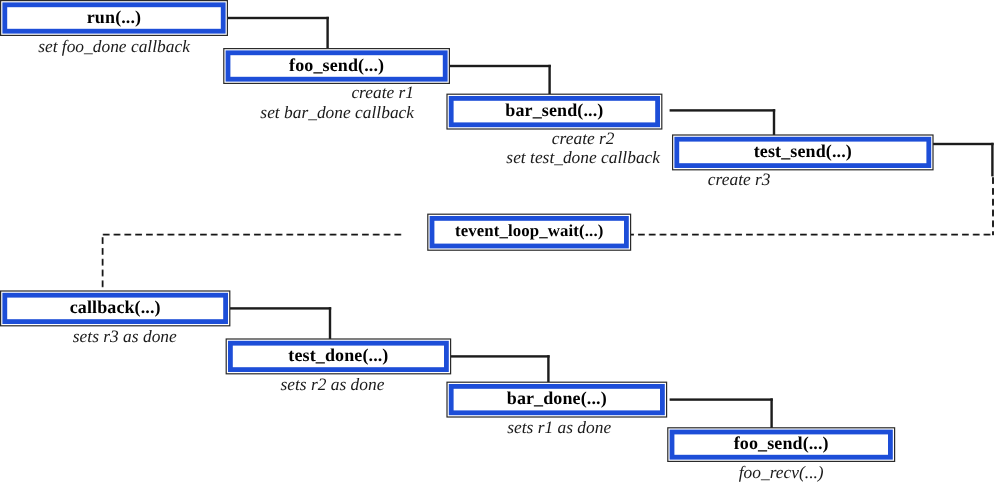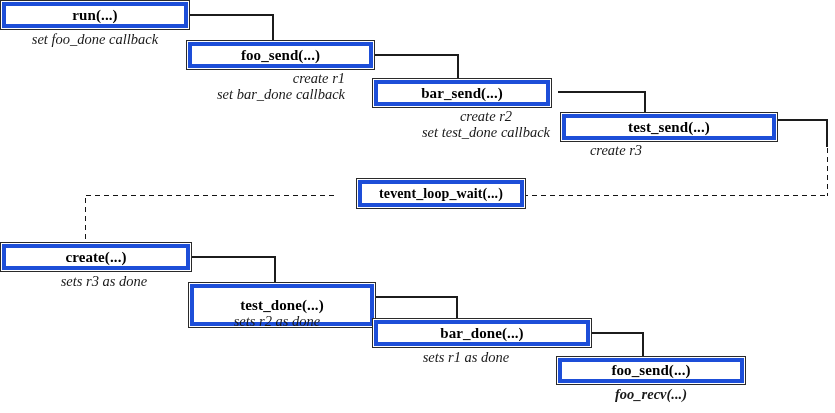--- a/index.html
+++ b/index.html
@@ -117,38 +117,38 @@
       <div class="box" style="left: 374px; top: 80px; width: 176px; height: 26px;">
         <span class="box-label">bar_send(...)</span>
       </div>
       <div class="box" style="left: 562px; top: 114px; width: 214px; height: 26px;">
         <span class="box-label">test_send(...)</span>
       </div>
       <div class="box tight" style="left: 336px; top: 180px; width: 166px; height: 27px; margin-left: 22px;">
         <span class="box-label">tevent_loop_wait(...)</span>
       </div>
       <div class="box" style="left: 2px; top: 244px; width: 188px; height: 26px;">
-        <span class="box-label">create(...)</span>
+        <span class="box-label">callback(...)</span>
       </div>
-      <div class="box" style="left: 190px; top: 284px; width: 184px; height: 42px;">
+      <div class="box" style="left: 190px; top: 284px; width: 184px; height: 26px;">
         <span class="box-label">test_done(...)</span>
       </div>
-      <div class="box" style="left: 374px; top: 320px; width: 216px; height: 26px;">
+      <div class="box" style="left: 374px; top: 320px; width: 180px; height: 26px;">
         <span class="box-label">bar_done(...)</span>
       </div>
       <div class="box" style="left: 558px; top: 358px; width: 186px; height: 25px;">
         <span class="box-label">foo_send(...)</span>
       </div>
     </div>
 
   <div id="caption-layer">
       <div class="caption" style="left: 95px; top: 31px;">set foo_done callback</div>
       <div class="caption" style="left: 281px; top: 70px; text-align: right;">create r1
 set bar_done callback</div>
       <div class="caption" style="left: 486px; top: 108px;">create r2
 set test_done callback</div>
       <div class="caption" style="left: 616px; top: 142px;">create r3</div>
       <div class="caption" style="left: 104px; top: 273px;">sets r3 as done</div>
       <div class="caption" style="left: 277px; top: 313px;">sets r2 as done</div>
       <div class="caption" style="left: 466px; top: 349px;">sets r1 as done</div>
-      <div class="caption" style="left: 651px; top: 386px; font-weight: bold;">foo_recv(...)</div>
+      <div class="caption" style="left: 651px; top: 386px;">foo_recv(...)</div>
     </div>
 </div>
 
 </body></html>

